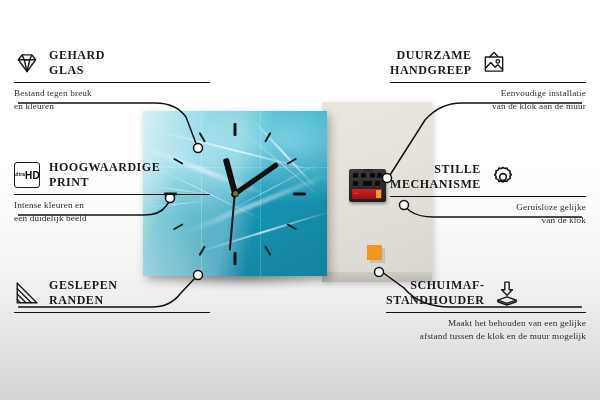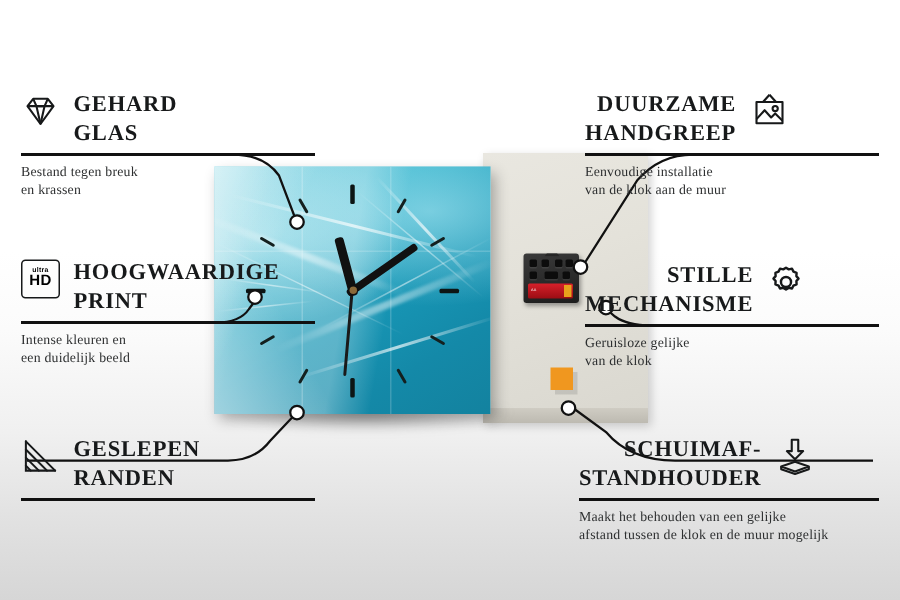--- a/index.html
+++ b/index.html
@@ -124,51 +124,51 @@
   }
 
   
   .feature { position:absolute; width:200px; }
   .feature .head {
     display:flex; align-items:center; gap:9px;
   }
   .feature.left .head { justify-content:flex-start; }
   .feature.right .head { justify-content:flex-start; }
   .feature .title {
-    font-size:15px; font-weight:700; letter-spacing:.55px;
-    color:#17191a; line-height:1.28; text-transform:uppercase;margin-top:13px;
+    font-size:12px; font-weight:700; letter-spacing:.55px;
+    color:#17191a; line-height:1.28; text-transform:uppercase;
   }
   .feature.right .title { text-align:right; }
   .feature .rule {
     height:1.6px; background:#111; margin:3px 0 4px 0;
   }
   .feature .desc {
     font-size:9.2px; color:#2d2f30; line-height:1.34; letter-spacing:.15px;
   }
-  .feature.right .desc { text-align:left; }
+  .feature.right .desc { text-align:right; }
 
   .ico { width:26px; height:26px; flex:0 0 26px; color:#17191a; }
   .ico svg { display:block; width:26px; height:26px; }
 
   
   #f-gehard     { left:14px;  top:48px;  width:196px; }
   #f-print      { left:14px;  top:160px; width:196px; }
   #f-randen     { left:14px;  top:278px; width:196px; }
   #f-handgreep  { left:390px; top:48px;  width:196px; }
   #f-mechanisme { left:390px; top:162px; width:196px; }
   #f-foam       { left:386px; top:278px; width:200px; }
 
   
   #connectors { position:absolute; left:0; top:0; width:600px; height:400px; pointer-events:none; }
   #connectors path { fill:none; stroke:#111; stroke-width:1.5; }
   #connectors circle { fill:#fff; stroke:#111; stroke-width:1.5; }
 
   .hd-badge {
     width:26px; height:26px; border:1.8px solid #17191a; border-radius:3px;
-    display:flex; flex-direction:column; align-items:center; justify-content:center;
+    display:flex; flex-direction:row; align-items:center; justify-content:center;
     line-height:1; flex:0 0 26px;
   }
   .hd-badge .u { font-size:4.6px; font-weight:700; letter-spacing:.2px; font-family:"Liberation Sans",sans-serif; }
   .hd-badge .h { font-size:10px; font-weight:700; letter-spacing:.2px; font-family:"Liberation Sans",sans-serif; margin-top:.5px; }
 </style>
 </head>
 <body>
 
 <div id="product-stage">
 
@@ -264,21 +264,21 @@
           <path d="M16.5 4.5 L14.5 9 L12 20"></path>
         <path d="M9.5 9 H14.5"></path>
       </svg>
     </span>
     <span class="title">
       <span>GEHARD</span><br><span>GLAS</span>
     </span>
   </div>
   <div class="rule"></div>
   <div class="desc">
-    <span>Bestand tegen breuk</span><br><span>en krassen</span>
+    <span>Bestand tegen breuk</span><br><span>en kleuren</span>
   </div>
 </div>
 
 <div class="feature left" id="f-print">
   <div class="head">
     <span class="hd-badge">
       <span class="u">ultra</span>
       <span class="h">HD</span>
     </span>
     <span class="title">

